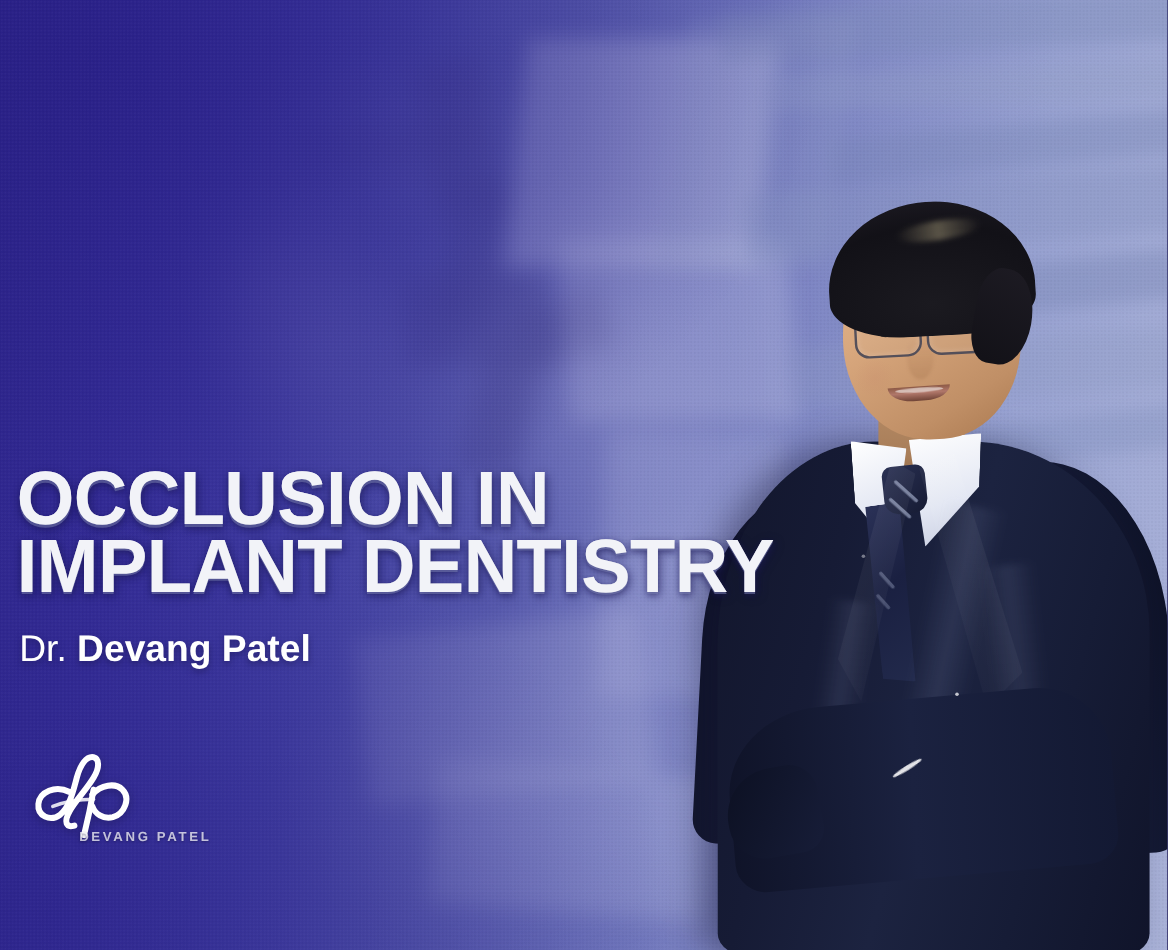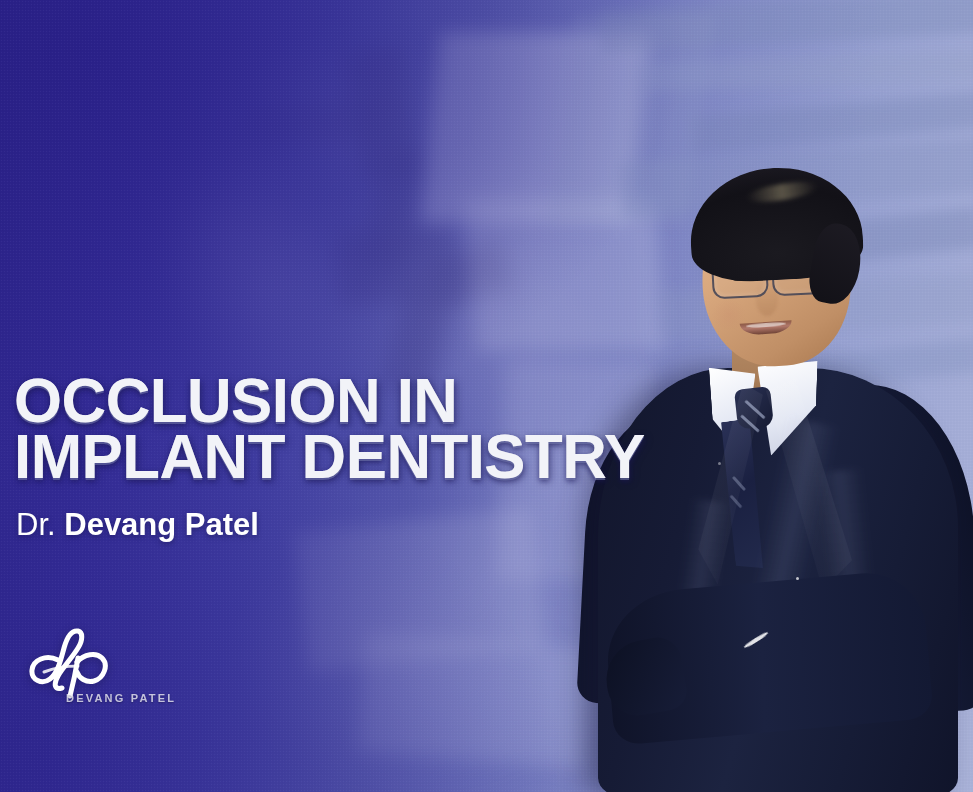--- a/index.html
+++ b/index.html
@@ -367,21 +367,21 @@
     left: 0; top: 0; width: 100%; height: 100%;
     pointer-events: none;
     background: radial-gradient(ellipse 70% 60% at 50% 86%, rgba(40,42,92,0.0), rgba(40,42,92,0.0));
   }
 
   
 
   .text-block {
     position: absolute;
     left: 14px;
-    top: 372px;
+    top: 388px;
     width: 700px;
   }
 
   .headline {
     margin: 0;
     font-family: "Liberation Sans", sans-serif;
     font-weight: 700;
     font-size: 63px;
     line-height: 56px;
     letter-spacing: -0.5px;

